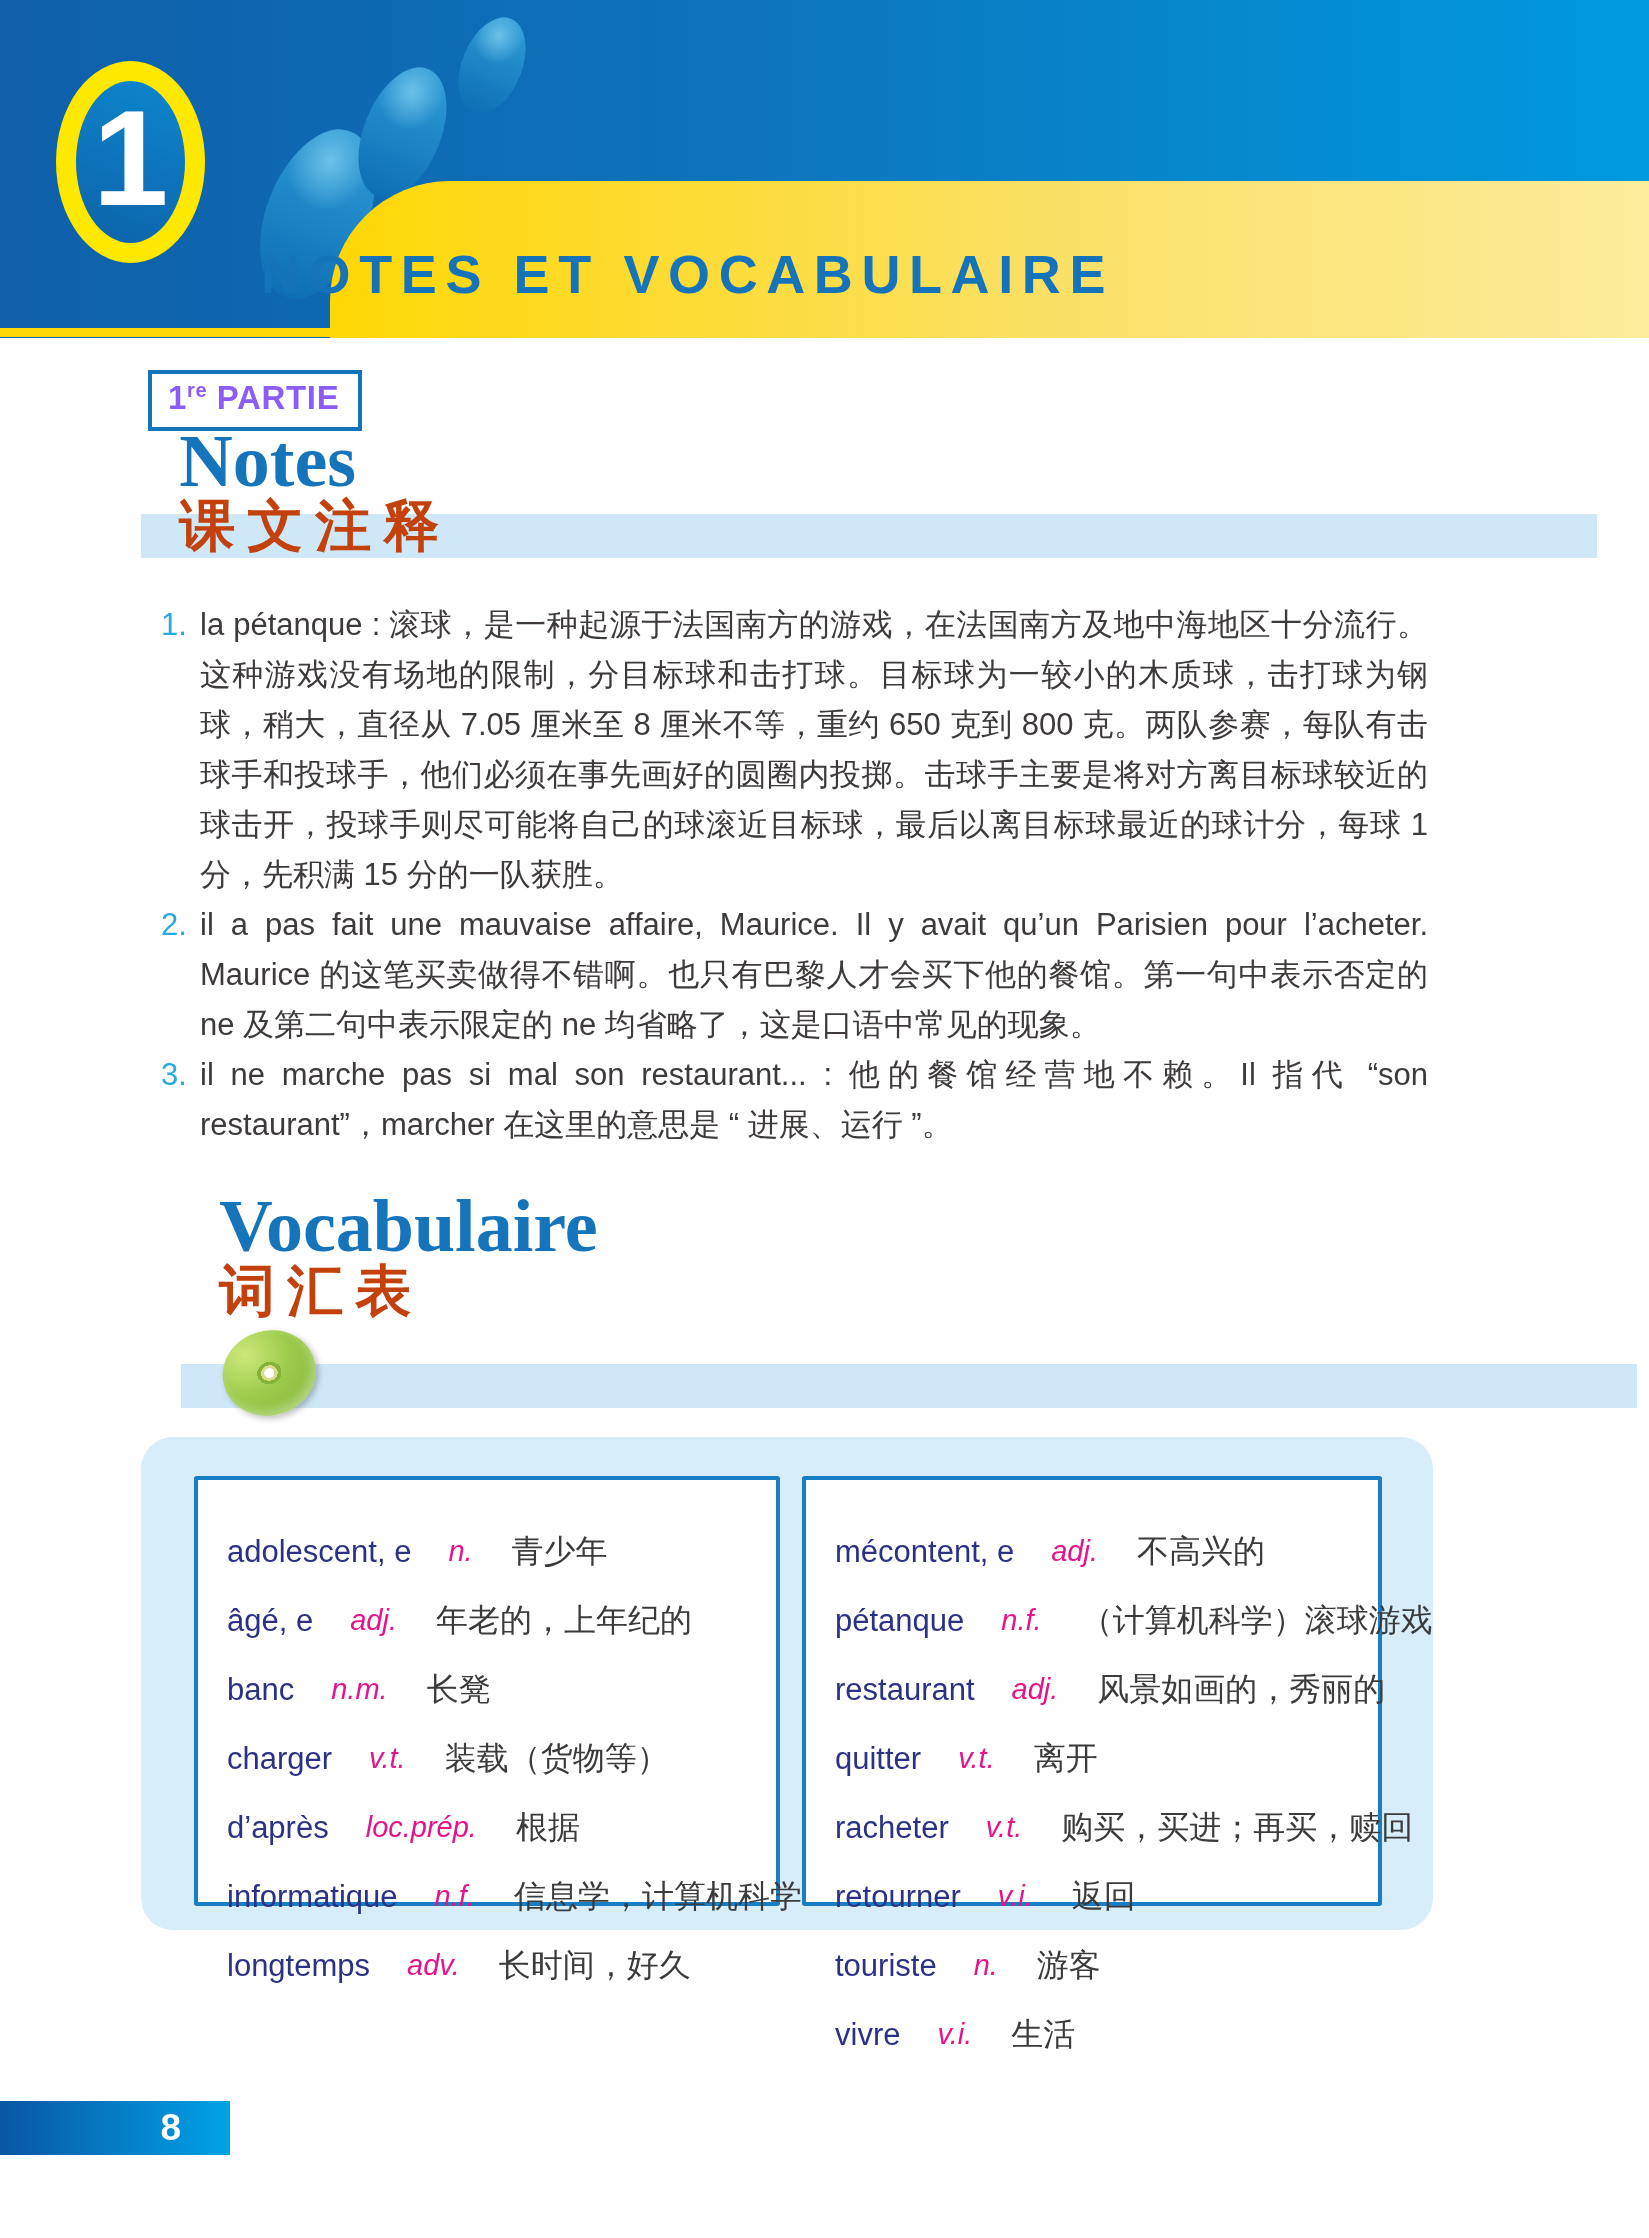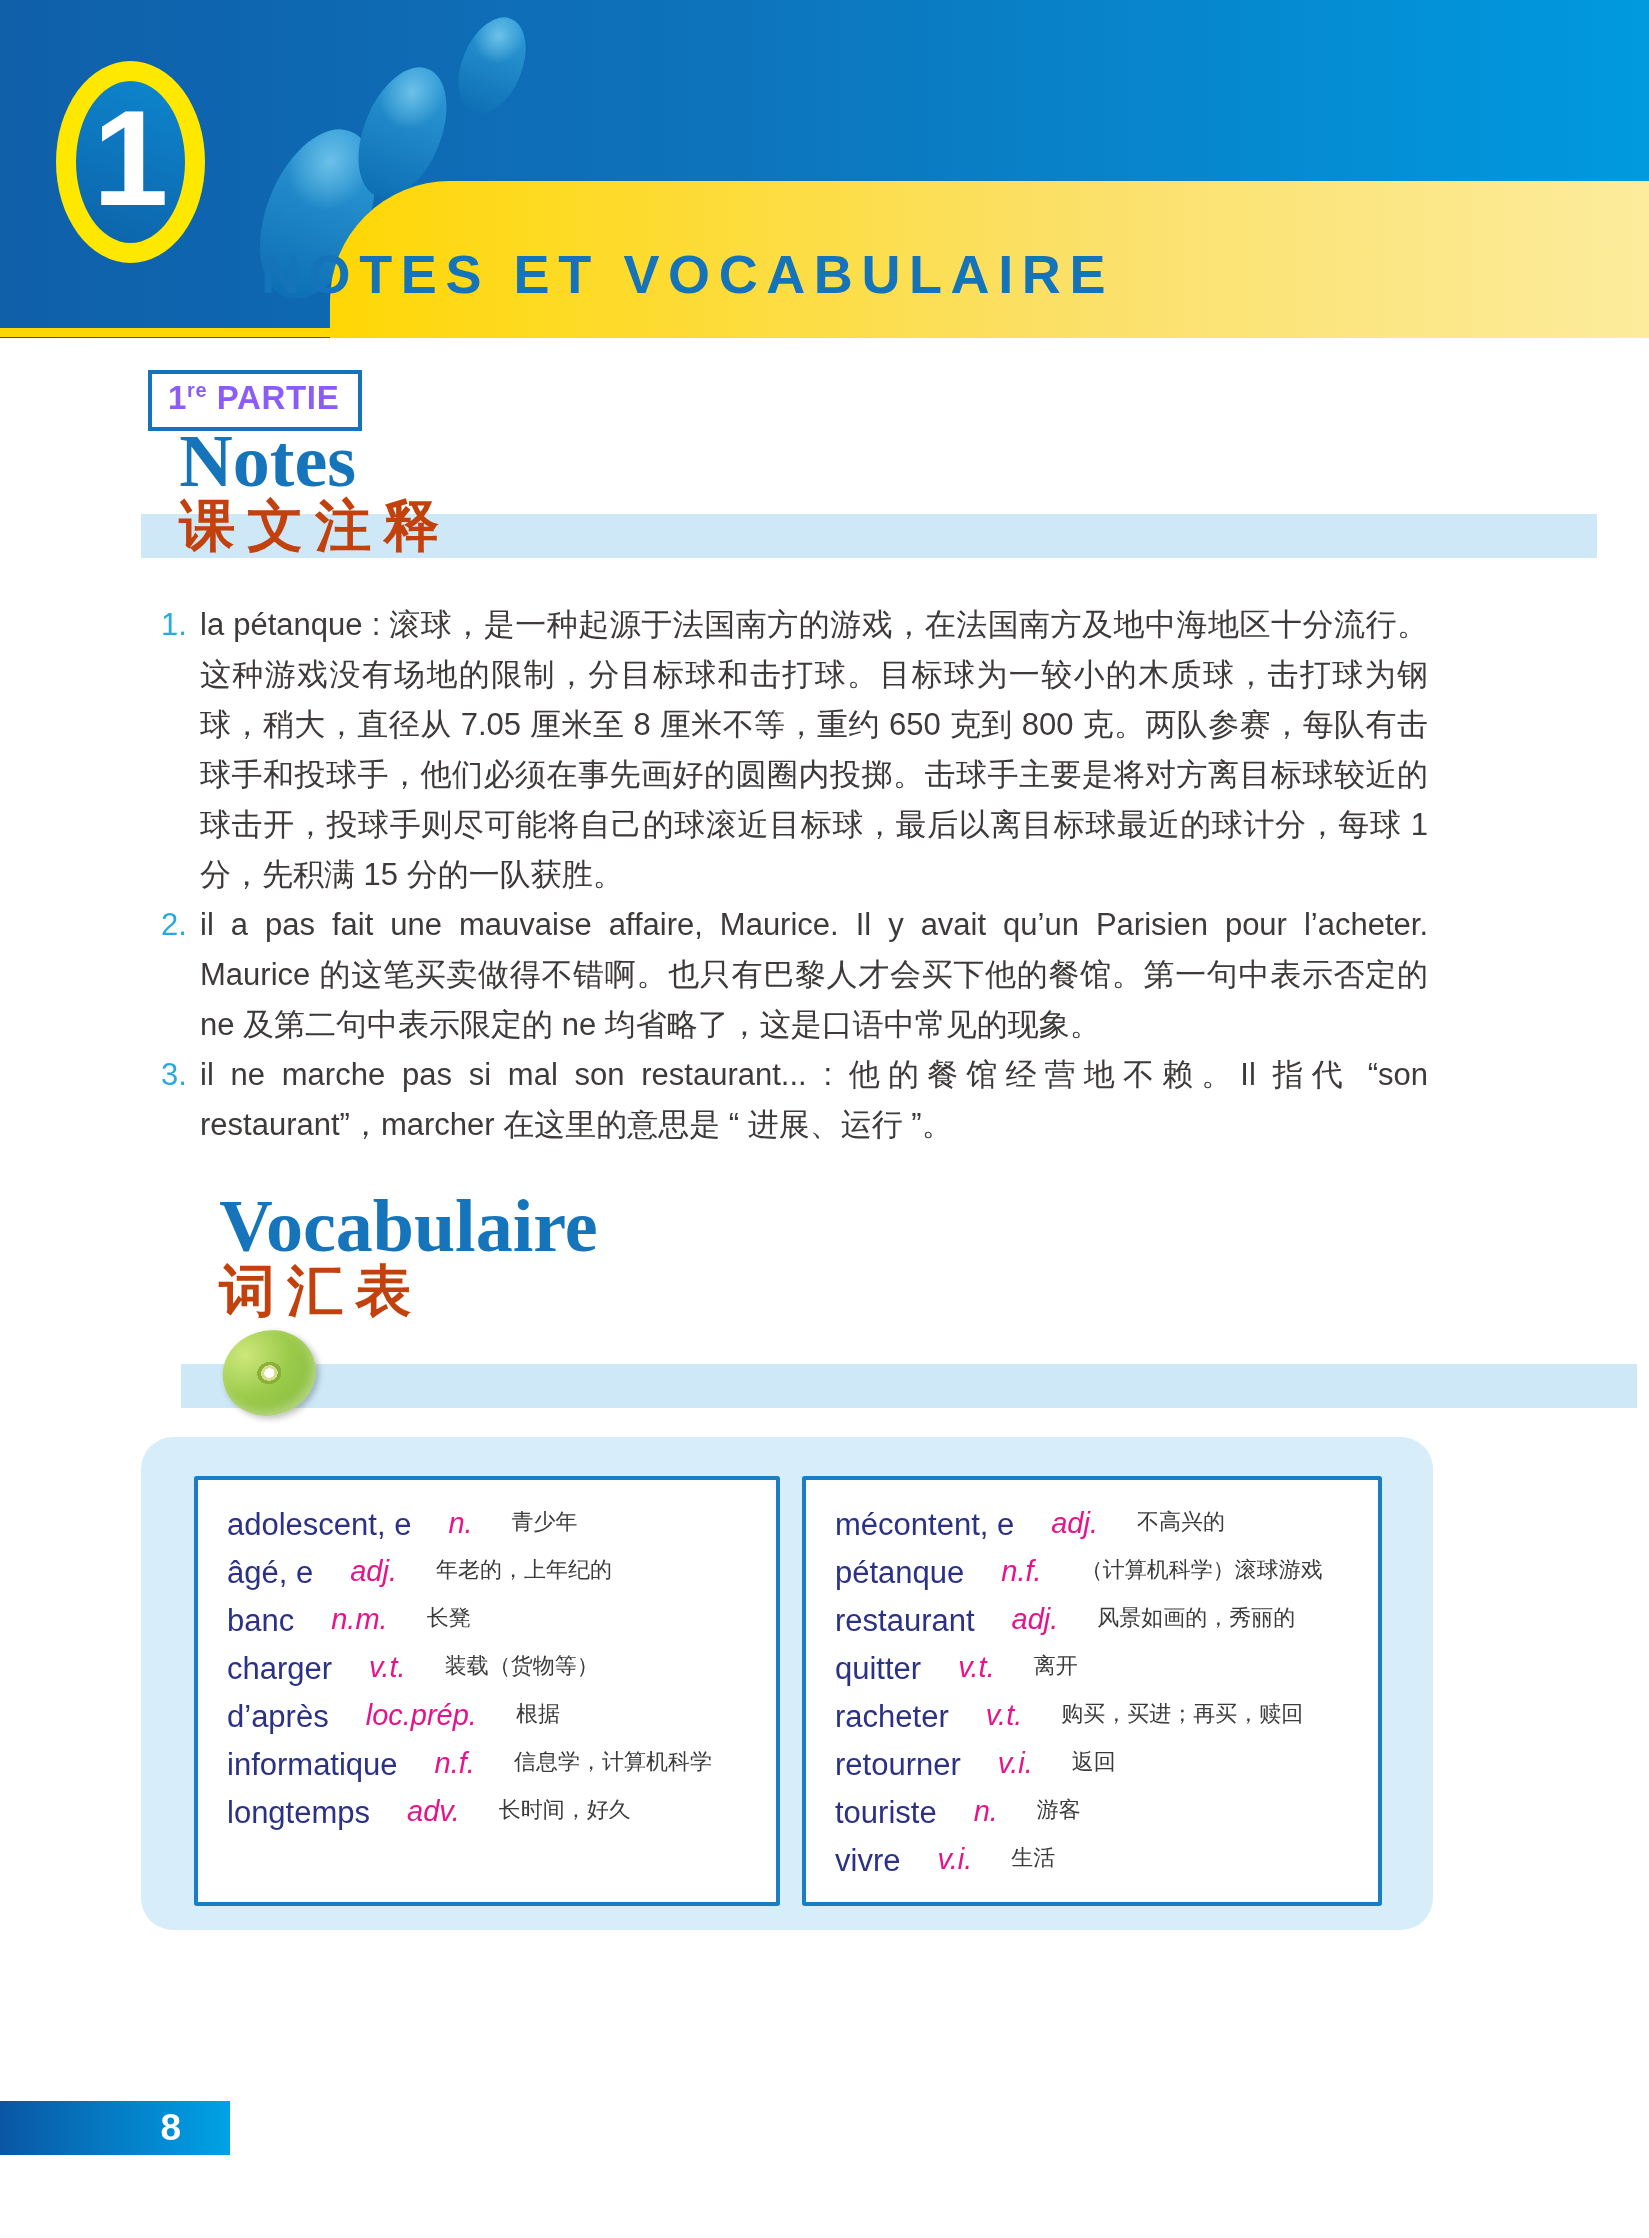--- a/index.html
+++ b/index.html
@@ -59,24 +59,24 @@
   .note{padding-left:39px;}
   .note .num{display:inline-block;width:39px;margin-left:-39px;color:#2aa9e1;}
 
   
   .vocab-panel{position:absolute;left:141px;top:1437px;width:1292px;height:493px;
        border-radius:32px;background:#d7edfa;}
   .vbox{position:absolute;top:39px;height:395px;background:#ffffff;
        border:4px solid #1a7ec5;border-radius:2.7px;padding:26.6px 0 0 29px;box-sizing:content-box;}
   .vbox.left{left:53px;width:549px;}
   .vbox.right{left:661px;width:543px;}
-  .entry{height:48px;display:flex;align-items:flex-start;white-space:nowrap;}
+  .entry{height:48px;display:flex;align-items:center;white-space:nowrap;margin-top:21px;}
   .entry .w{color:#2b3185;font-size:31px;}
   .entry .p{color:#e6148a;font-size:29px;font-style:italic;margin-left:37px;}
-  .entry .d{color:#3b3b3b;font-size:22px;margin-left:39px;}
+  .entry .d{color:#3b3b3b;font-size:32px;margin-left:39px;}
 
   
   .pagebar{position:absolute;left:0;top:2101px;width:230px;height:54px;
        background:linear-gradient(90deg,#0a56a3 0%,#00a2e6 100%);
        display:flex;align-items:center;justify-content:flex-end;padding-right:49px;
        box-sizing:border-box;}
   .pagebar .pn{color:#ffffff;font-size:37px;font-weight:bold;}
 </style>
 </head>
 <body>

